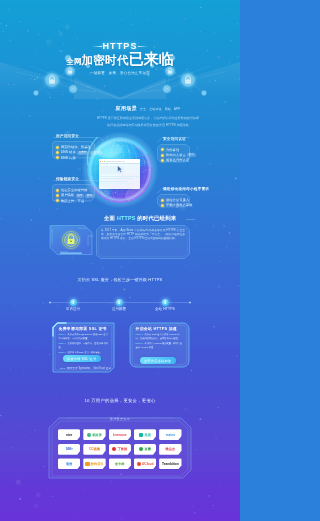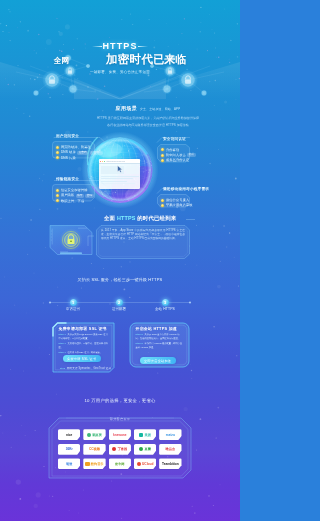--- a/index.html
+++ b/index.html
@@ -9,22 +9,22 @@
     background:linear-gradient(180deg,#12a0d6 0%,#1a95d5 12%,#2189d4 25%,#2b7cd5 36%,#3571d6 46%,#3c66d7 57.6%,#4354d4 69%,#4d4cd4 78%,#5946d5 86.4%,#6139d7 93%,#6a33d9 100%);}
   .layer{position:absolute;left:0;top:0;width:240px;height:521px;pointer-events:none;}
   svg{display:block;overflow:visible;}
 
   .hero-txt{position:absolute;left:0;top:41px;width:240px;text-align:center;}
   .https{font-size:9px;font-weight:bold;letter-spacing:1.1px;color:#fff;line-height:10px;text-shadow:0 0 4px rgba(150,238,255,.85);}
   .hr-l,.hr-r{position:absolute;top:5px;width:10px;height:1px;background:linear-gradient(90deg,rgba(190,240,255,0),rgba(218,249,255,.95));}
   .hr-l{left:92px;}
   .hr-r{right:92px;background:linear-gradient(270deg,rgba(190,240,255,0),rgba(218,249,255,.95));}
   .sub{margin-top:1px;font-size:7.6px;font-weight:bold;color:#fff;line-height:14px;white-space:nowrap;text-shadow:0 1px 2px rgba(10,80,130,.35);}
-  .sub .hl{font-size:11.5px;letter-spacing:.3px;padding-left:37px;}
-  .sub .sm2{font-size:11px;}
+  .sub .hl{font-size:11.5px;letter-spacing:.3px;}
+  .sub .sm2{font-size:15px;}
   .sub2{margin-top:2px;font-size:3.4px;color:#dbf3fe;letter-spacing:.35px;}
 
   .sec{position:absolute;left:56px;width:184px;text-align:center;}
   .sec .t{font-size:5px;font-weight:bold;color:#fff;letter-spacing:.35px;line-height:8px;}
   .sec .t .s{font-size:2.9px;font-weight:normal;color:#b9e0fa;letter-spacing:.2px;margin-left:3px;}
   .sec .d{font-size:3.05px;color:#b7dcf7;line-height:5.2px;margin-top:2.5px;}
 
   .fcard{position:absolute;}
   .fcard .hd{font-size:3.6px;font-weight:bold;color:#ecfaff;letter-spacing:.25px;white-space:nowrap;margin-bottom:1px;}
   .fbox{position:relative;}

